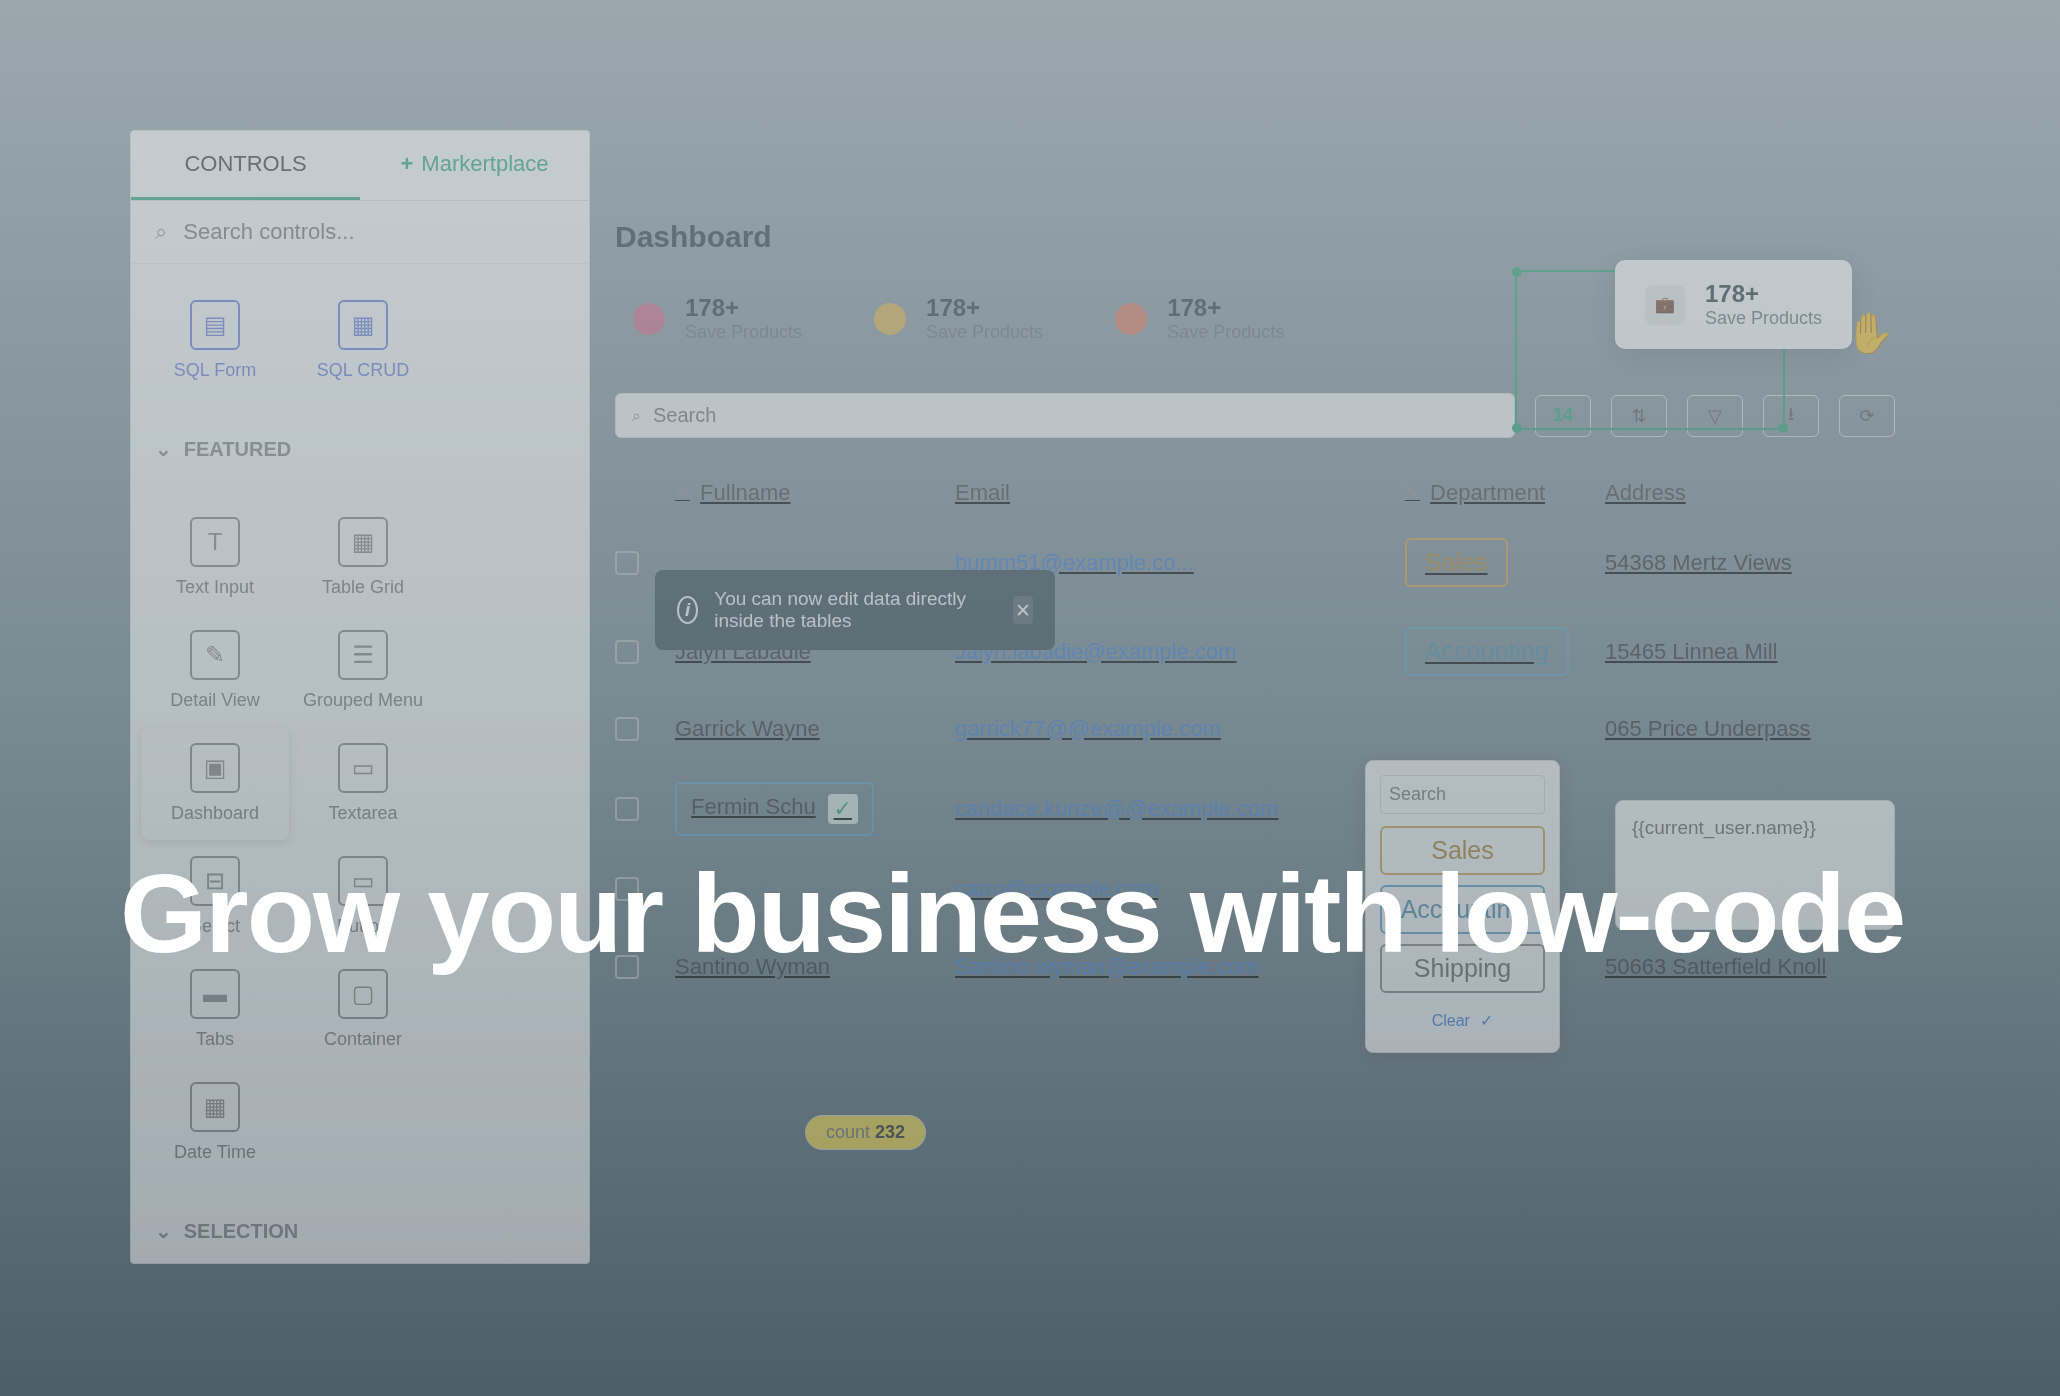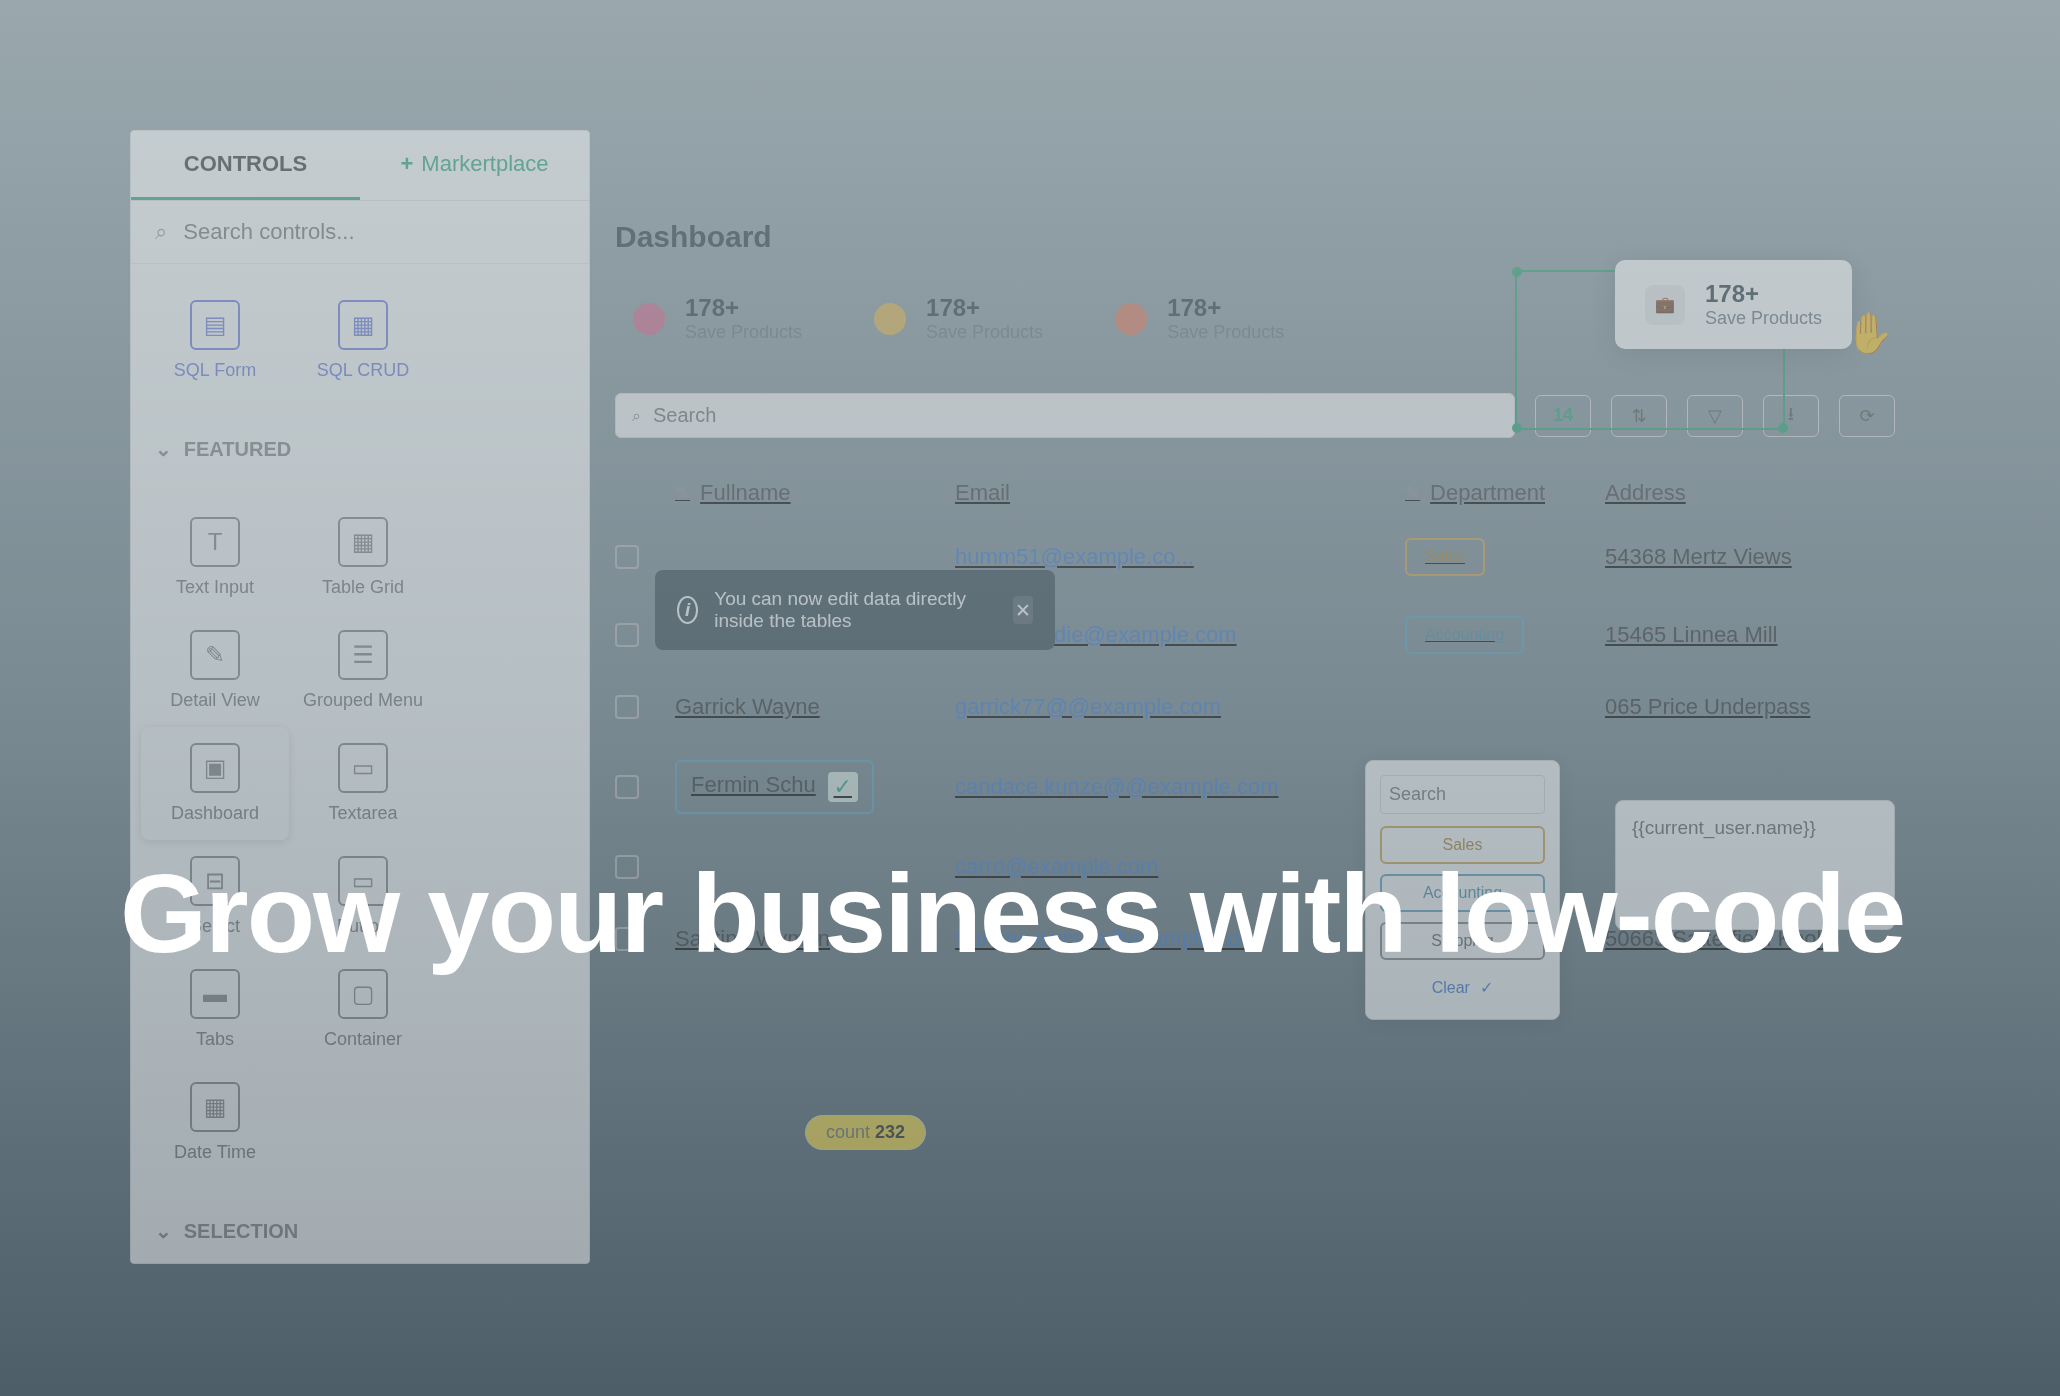--- a/index.html
+++ b/index.html
@@ -1,20 +1,20 @@
 <!DOCTYPE html>
 <html><head>
 <meta charset="utf-8">
 <style>
 * { box-sizing: border-box; margin: 0; padding: 0; font-family: -apple-system, BlinkMacSystemFont, 'Segoe UI', sans-serif; }
 body { width: 2060px; height: 1396px; background: linear-gradient(180deg, #9aa8ae 0%, #7a8a92 50%, #4e5e69 100%); position: relative; overflow: hidden; border-radius: 24px; }
 .app { position: absolute; inset: 0; opacity: 0.45; }
 .sidebar { position: absolute; left: 130px; top: 130px; width: 460px; background: #fff; border: 1px solid #e5e5e5; border-radius: 4px; }
 .tabs { display: flex; border-bottom: 1px solid #e5e5e5; }
-.tab { flex: 1; padding: 20px; text-align: center; font-size: 22px; font-weight: 700; color: #333; cursor: pointer; }
+.tab { flex: 1; padding: 20px; text-align: center; font-size: 22px; font-weight: 400; color: #333; cursor: pointer; }
 .tab.active { border-bottom: 3px solid #2aa876; }
 .tab-market { color: #2aa876; font-weight: 500; }
 .tab-market .plus { margin-right: 8px; font-weight: bold; }
 .search-box { display: flex; align-items: center; padding: 18px 24px; border-bottom: 1px solid #eee; }
 .search-box .icon { color: #999; margin-right: 16px; font-size: 22px; }
 .search-box input { border: none; outline: none; font-size: 22px; color: #999; width: 100%; background: transparent; }
 .controls-grid { padding: 20px 10px; display: flex; flex-wrap: wrap; }
 .control-item { width: 148px; text-align: center; padding: 16px 6px; cursor: pointer; }
 .control-item.highlight { box-shadow: 0 2px 10px rgba(0,0,0,0.15); border-radius: 8px; }
 .control-icon { width: 50px; height: 50px; margin: 0 auto 10px; display: flex; align-items: center; justify-content: center; border: 2px solid #6a7de0; border-radius: 6px; color: #6a7de0; font-size: 24px; }
@@ -46,21 +46,21 @@
 .thead { display: flex; padding: 12px 0; color: #444; font-size: 22px; }
 .col-check { width: 60px; }
 .col-name { width: 280px; display: flex; align-items: center; gap: 10px; }
 .col-email { width: 450px; }
 .col-dept { width: 200px; display: flex; align-items: center; gap: 10px; }
 .col-addr { flex: 1; }
 .edit-icon { color: #999; font-size: 18px; }
 .trow { display: flex; align-items: center; padding: 20px 0; font-size: 22px; color: #333; }
 .checkbox { width: 24px; height: 24px; border: 2px solid #bbb; border-radius: 4px; }
 .email-cell { color: #3d7dd8; }
-.badge { display: inline-block; padding: 8px 18px; border: 2px solid #d8a74d; border-radius: 6px; color: #b5852c; font-size: 16px; }
+.badge { display: inline-block; padding: 8px 18px; border: 2px solid #d8a74d; border-radius: 6px; color: #b5852c; font-size: 25px; }
 .badge.acct { border-color: #5fa4c5; color: #4a8ead; }
 .badge.ship { border-color: #888; color: #666; }
 .name-input { border: 2px solid #5fa4c5; border-radius: 6px; padding: 10px 14px; display: flex; align-items: flex-start; gap: 12px; }
 .name-input .check { width: 30px; height: 30px; background: #e0f0e8; border-radius: 4px; color: #2aa876; display: flex; align-items: center; justify-content: center; }
 .tooltip { position: absolute; left: 40px; top: 350px; background: #3a4b54; color: #fff; padding: 18px 22px; border-radius: 8px; display: flex; align-items: center; gap: 16px; font-size: 19px; z-index: 5; width: 400px; }
 .tooltip .info { width: 28px; height: 28px; border-radius: 50%; border: 2px solid #fff; display: flex; align-items: center; justify-content: center; font-style: italic; font-weight: bold; }
 .tooltip .close { margin-left: auto; width: 28px; height: 28px; background: rgba(255,255,255,0.15); border-radius: 4px; display: flex; align-items: center; justify-content: center; cursor: pointer; }
 .dept-dropdown { position: absolute; left: 750px; top: 540px; width: 195px; background: #fff; border: 1px solid #ddd; border-radius: 8px; padding: 14px; box-shadow: 0 4px 20px rgba(0,0,0,0.15); z-index: 6; }
 .dept-dropdown input { width: 100%; border: 1px solid #ddd; border-radius: 4px; padding: 8px; font-size: 18px; margin-bottom: 12px; }
 .dept-dropdown .badge { display: block; margin-bottom: 10px; text-align: center; }

